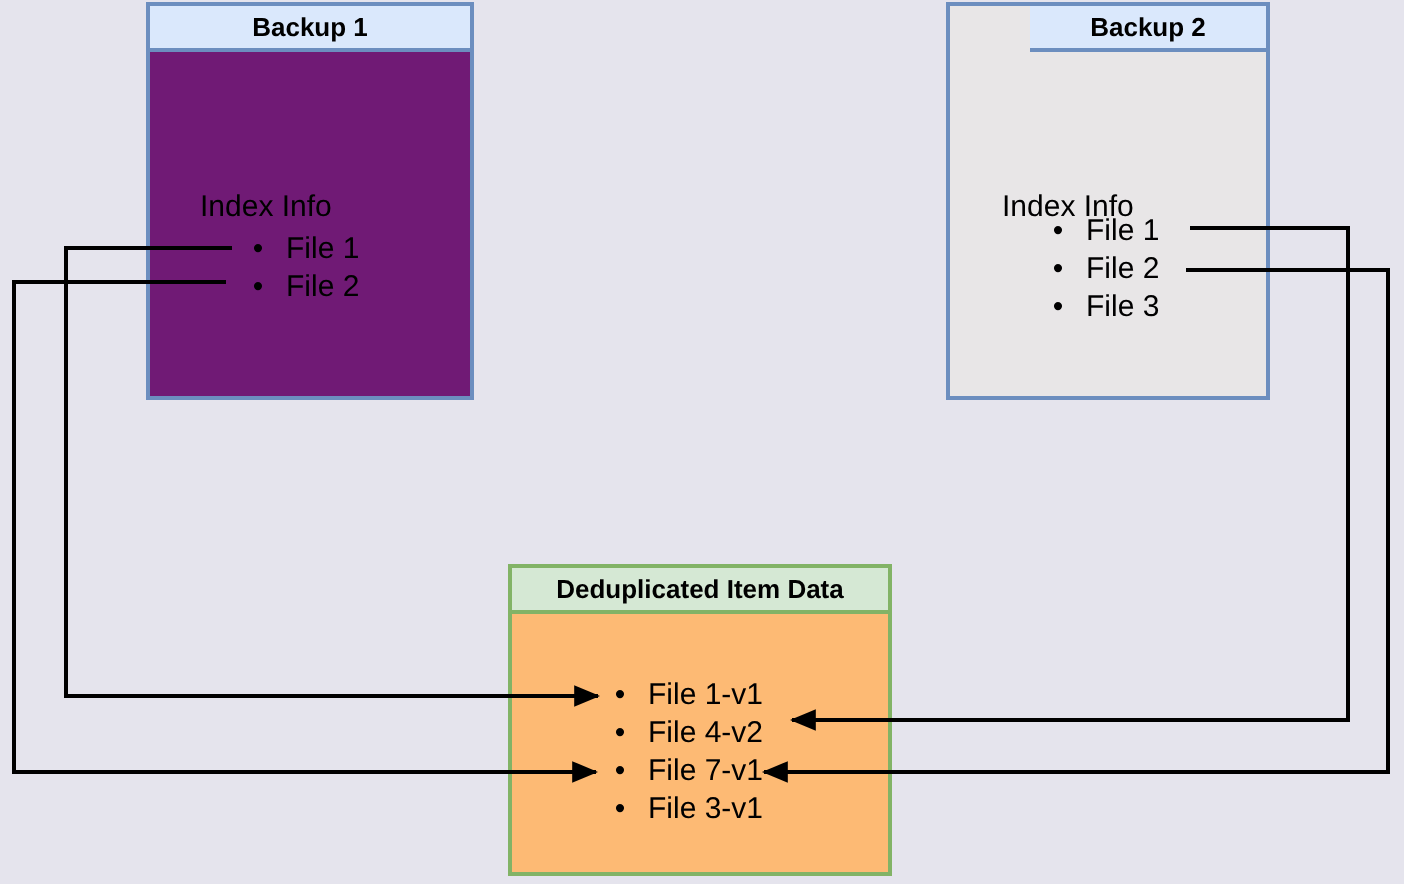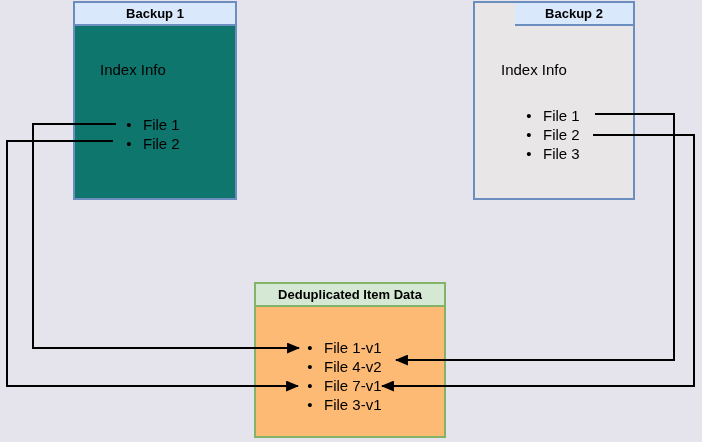--- a/index.html
+++ b/index.html
@@ -27,20 +27,21 @@
     font-weight: bold;
     border-bottom: 2px solid;
     border-color: inherit;
     white-space: nowrap;
   }
   .free-label {
     position: absolute;
     font-size: 15px;
     line-height: 18px;
     white-space: nowrap;
+    margin-top: 34px;
   }
   .list { position: absolute; }
   .li {
     height: 19px;
     line-height: 19px;
     font-size: 15px;
     display: flex;
     align-items: center;
     white-space: nowrap;
   }
@@ -64,21 +65,21 @@
     left: 0; top: 0;
     width: 702px; height: 442px;
     pointer-events: none;
   }
 </style>
 </head>
 <body>
 
 <div class="stage" id="stage" style="background: rgb(229, 228, 237);">
 
-  <div class="box" id="box-backup1" style="border-color: rgb(108, 142, 191); background: #0f766e;">
+  <div class="box" id="box-backup1" style="border-color: rgb(108, 142, 191); background: #701a75;">
     <div class="hdr" style="background: rgb(218, 232, 252); border-color: rgb(108, 142, 191);">Backup 1</div>
   </div>
   <div class="free-label" id="lbl-backup1">Index Info</div>
   <div class="list" id="list-backup1">
       <div class="li">
         <span class="dot">•</span>
         <span>File 1</span>
       </div>
       <div class="li">
         <span class="dot">•</span>

